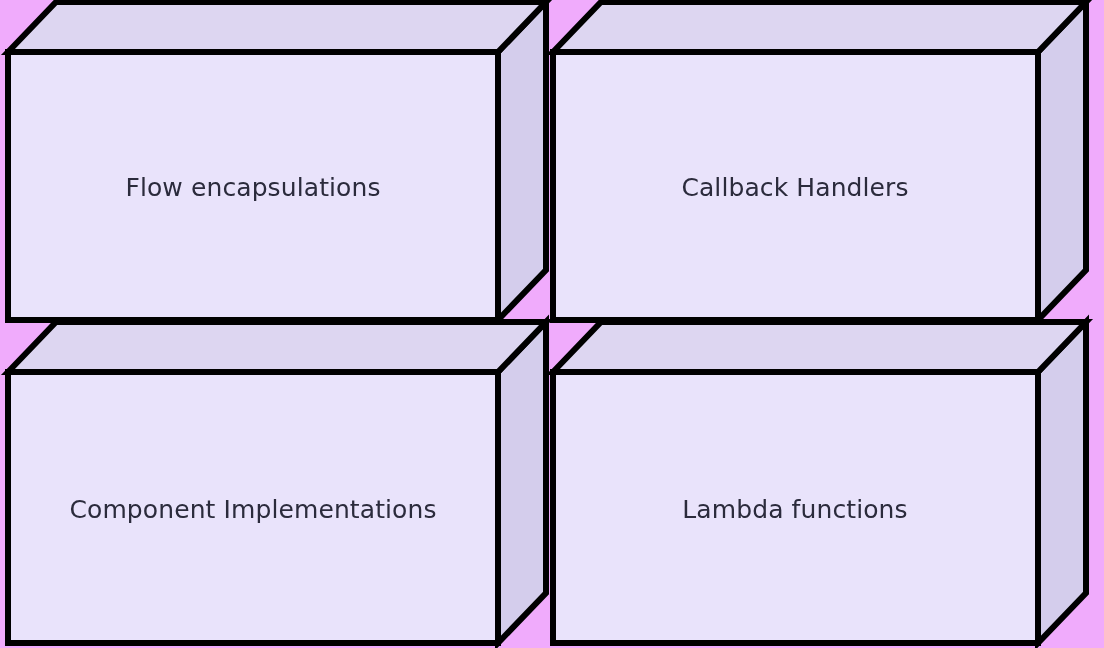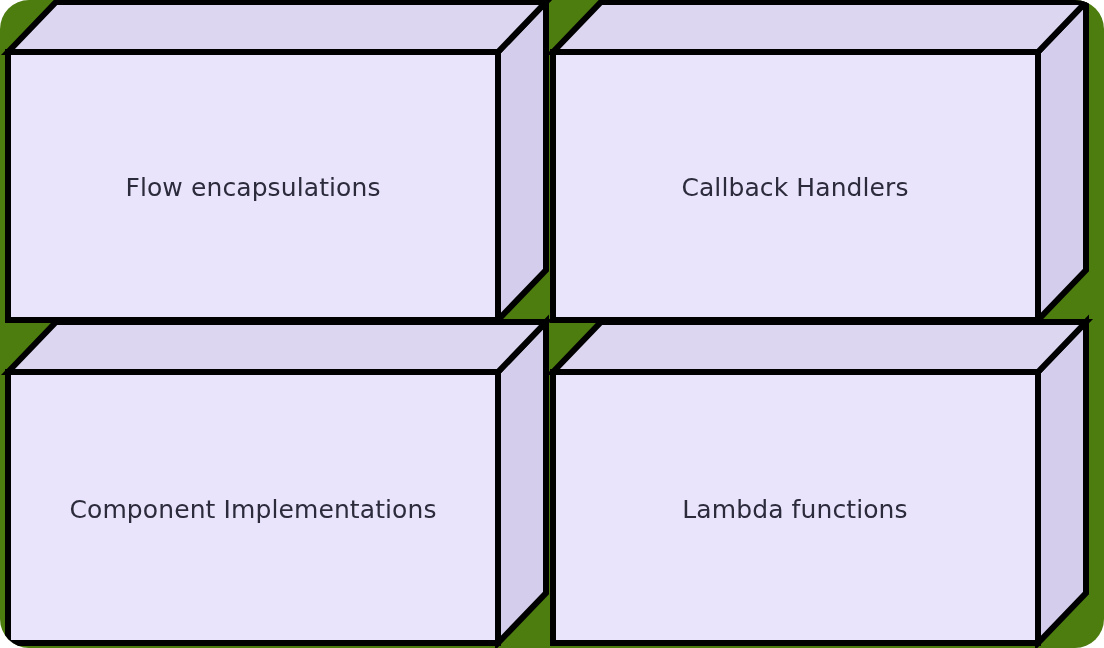--- a/index.html
+++ b/index.html
@@ -8,23 +8,22 @@
     padding: 0;
     background: #ffffff;
   }
   body {
     font-family: "DejaVu Sans", sans-serif;
   }
   #canvas {
     position: relative;
     width: 1104px;
     height: 648px;
-    background: #4d7c0f;
+    background: #f0abfc;
     overflow: hidden;
-    border-radius: 29px;
   }
   #diagram-svg {
     position: absolute;
     top: 0;
     left: 0;
     width: 1104px;
     height: 648px;
     display: block;
   }
   .cube-label {

